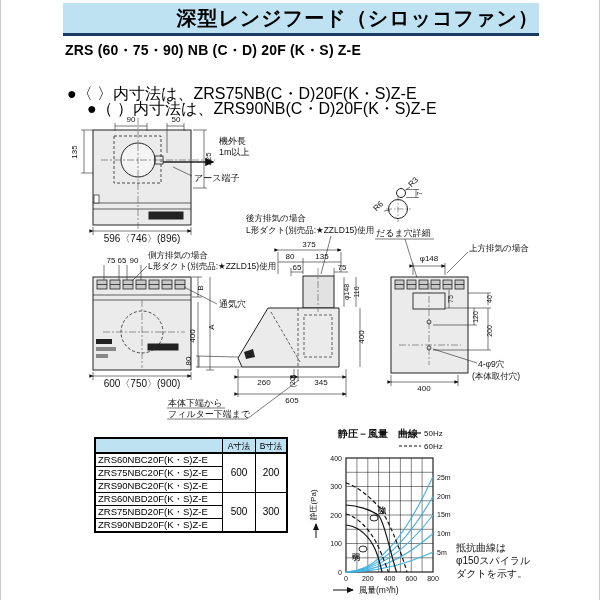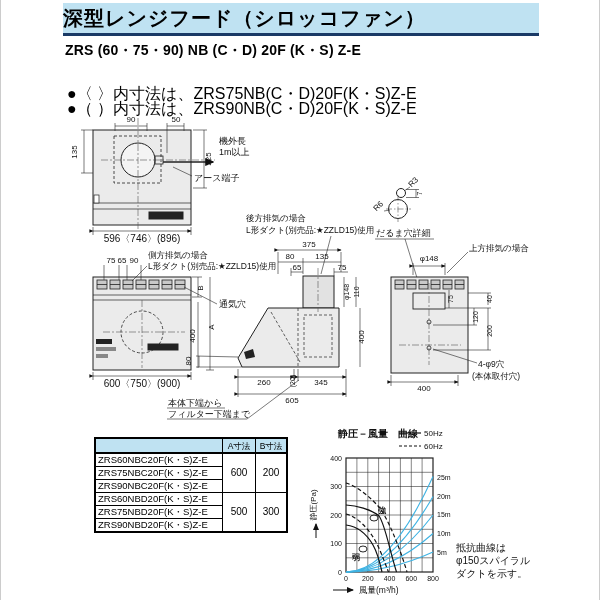--- a/index.html
+++ b/index.html
@@ -5,29 +5,29 @@
   html,body{margin:0;padding:0;}
   body{
     width:600px;height:600px;position:relative;background:#fff;
     font-family:"Liberation Sans","DejaVu Sans",sans-serif;color:#000;
     border-left:1px solid #ccc;border-right:1px solid #ccc;box-sizing:border-box;
     overflow:hidden;
   }
   .titlebar{
     position:absolute;left:62px;top:3px;width:476px;height:30px;
     background:#bfe2f2;border-bottom:3px solid #1a3a66;
-    display:flex;align-items:center;justify-content:flex-start;
+    display:flex;align-items:center;justify-content:flex-end;
     font-size:20px;font-weight:bold;letter-spacing:1px;
   }
   .model{
     position:absolute;left:64px;top:42px;font-size:14px;font-weight:600;
     letter-spacing:0.2px;white-space:nowrap;
   }
   .bullet{position:absolute;left:66px;font-size:16px;white-space:nowrap;}
-  .b1{top:84px;} .b2{top:99px;}
+  .b1{top:84px;} .b2{top:99px;margin-left:20px;}
   svg text{fill:#111;}
   .dim{font-size:8px;}
   .dim7{font-size:7px;}
   .note{font-size:8.5px;}
   .lbl9{font-size:9px;}
   .lbl10{font-size:10px;}
   .bold{font-weight:bold;}
   
   .spec-table{
     position:absolute;left:93px;top:437px;border-collapse:collapse;

